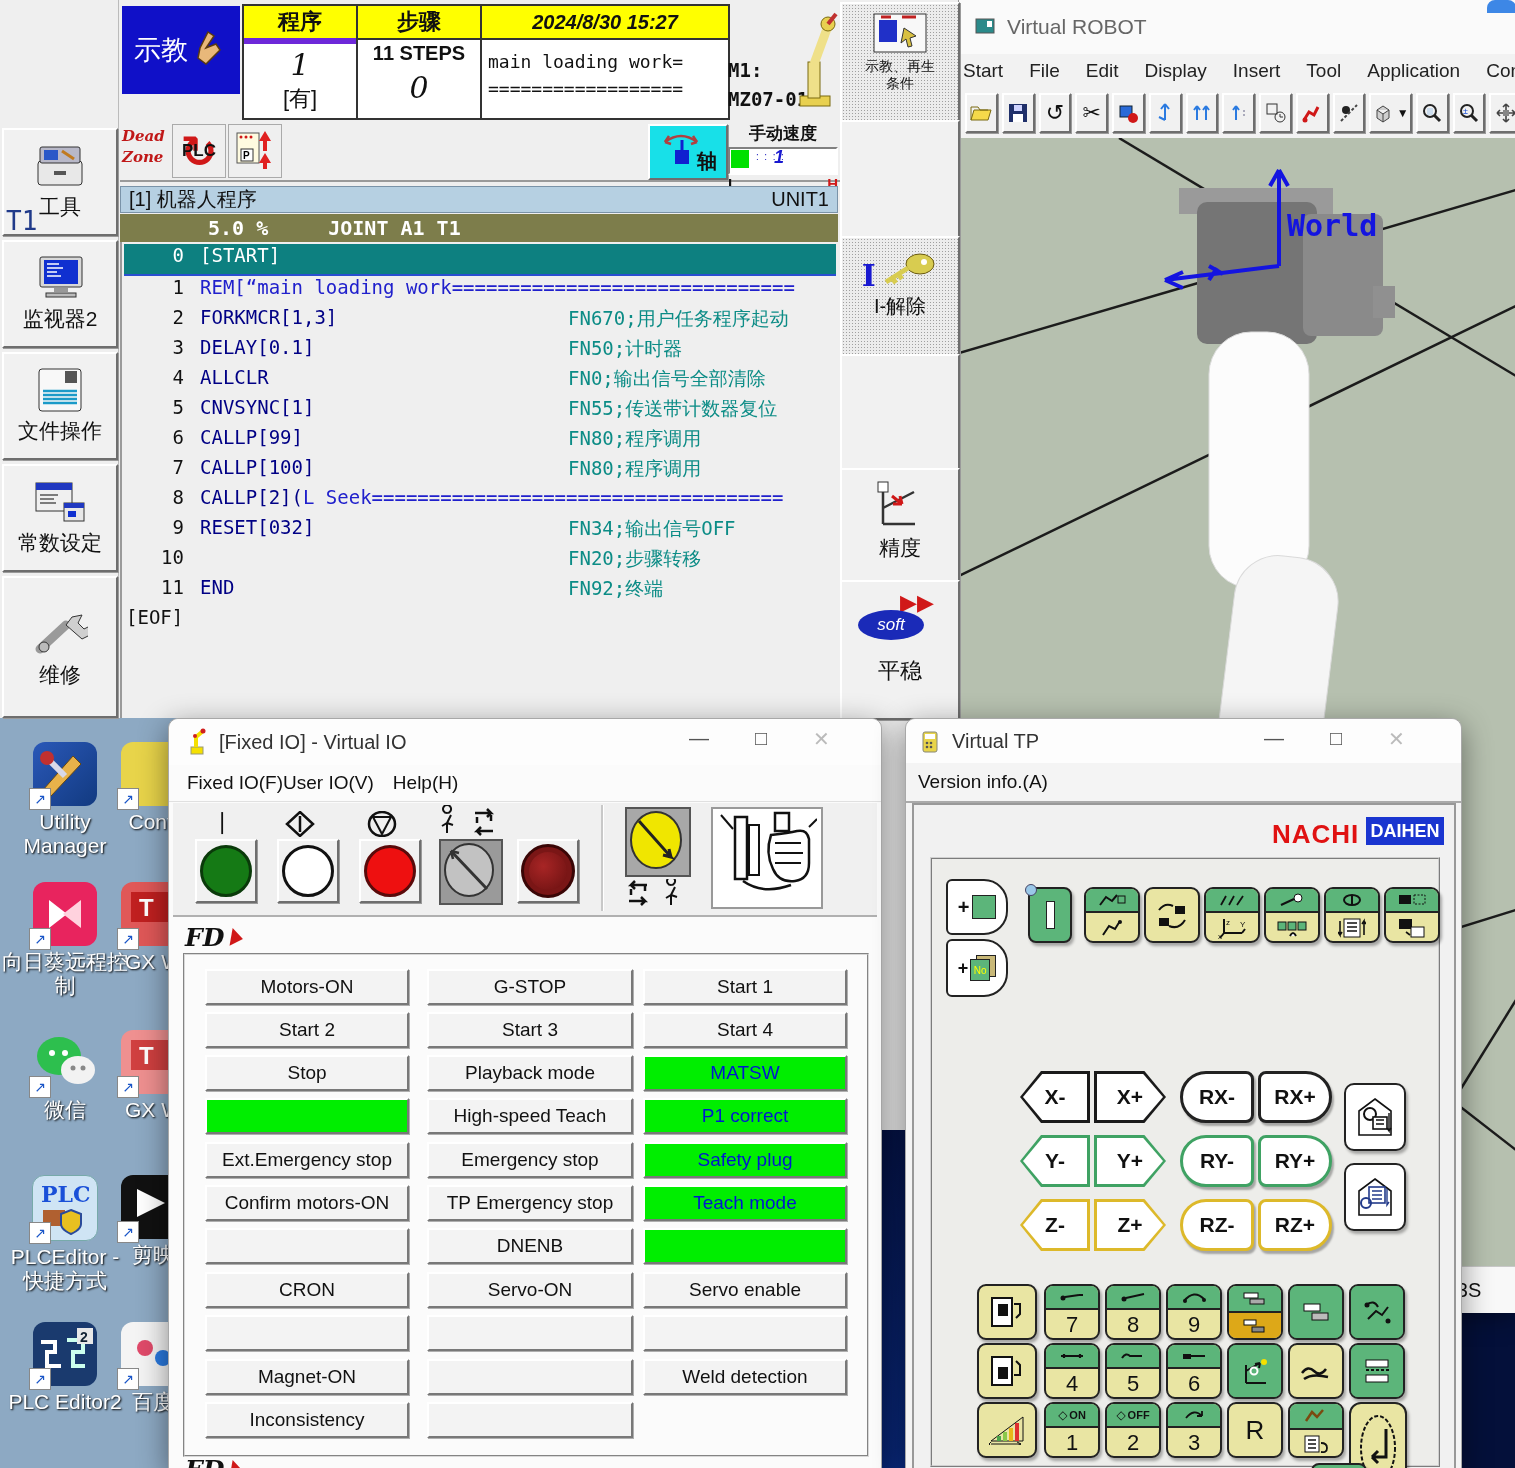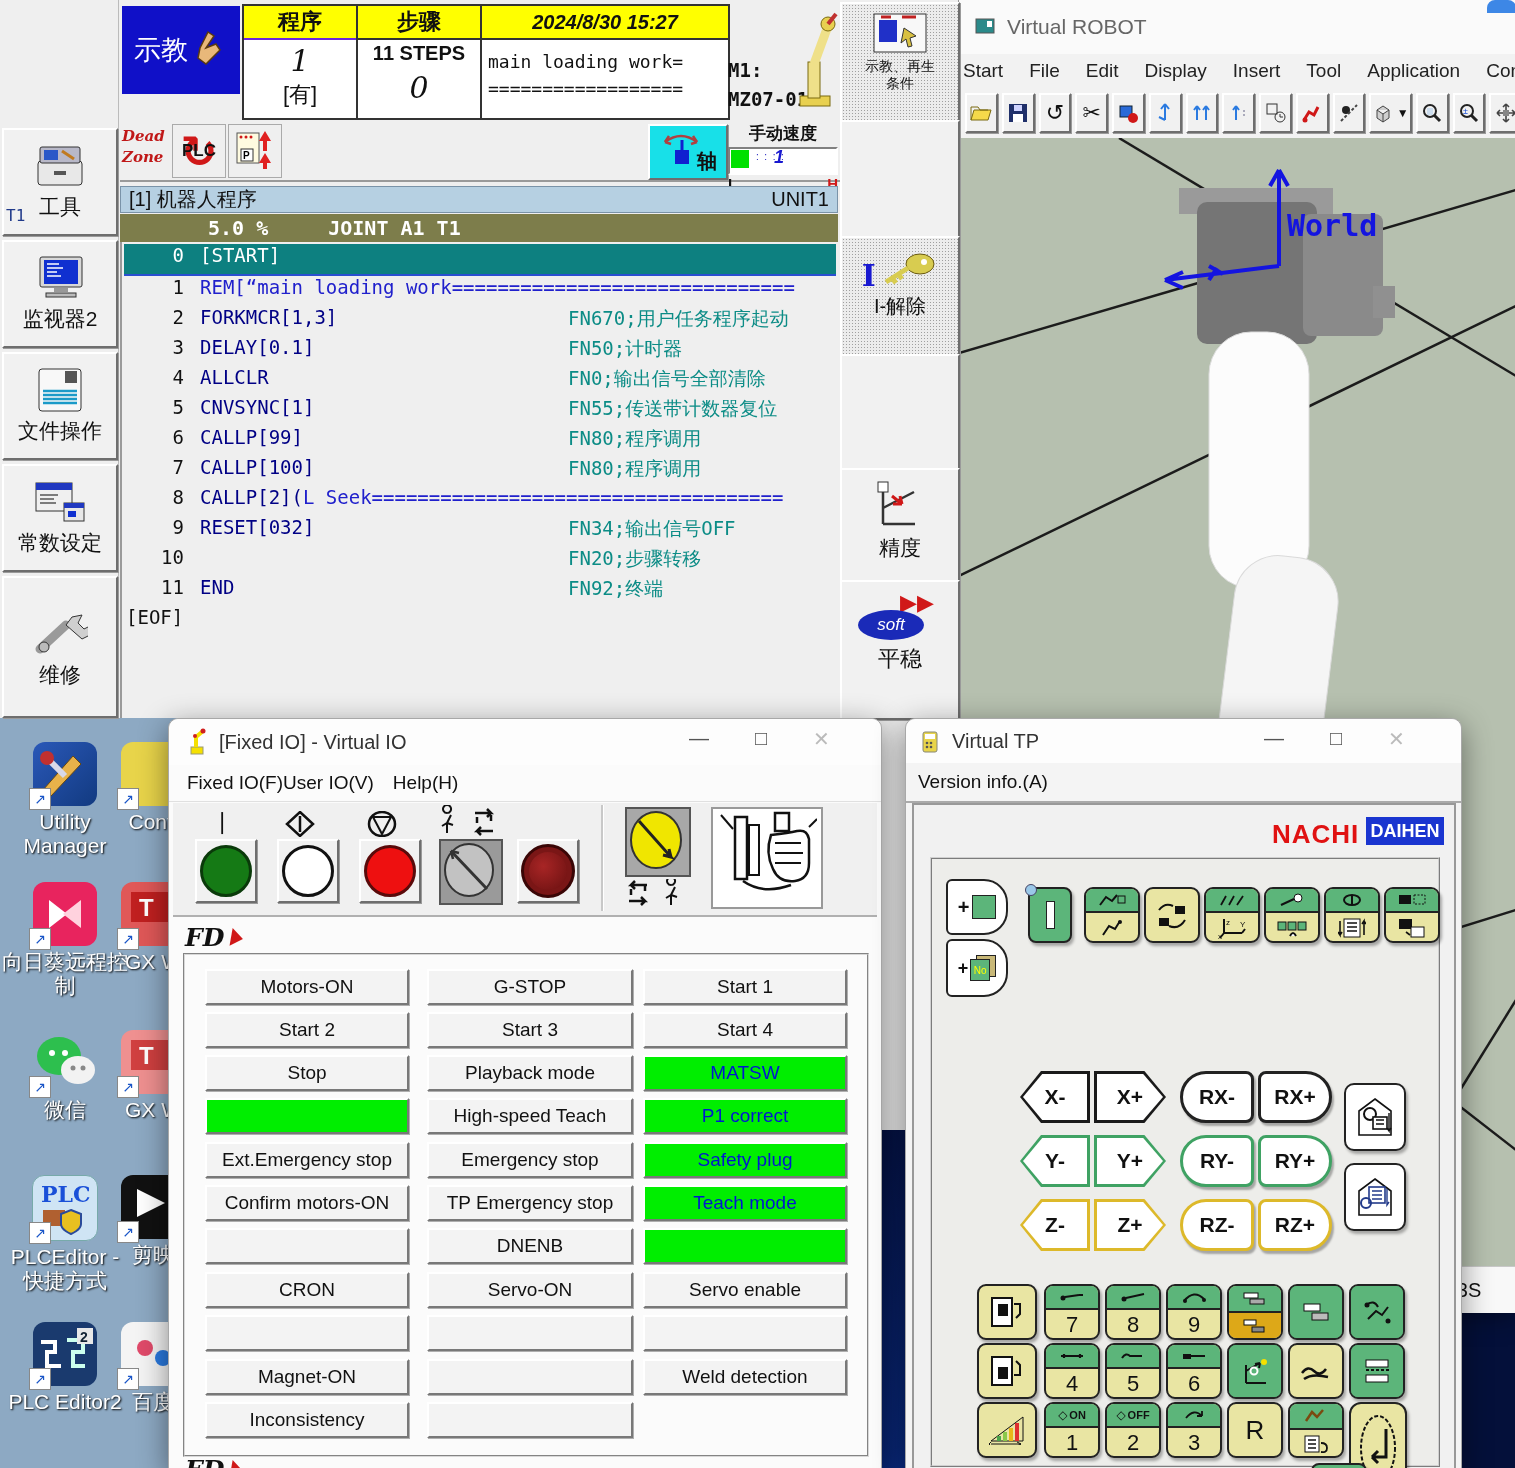--- a/index.html
+++ b/index.html
@@ -328,21 +328,21 @@
       <div class="a b3 flex" style="left:2px;top:128px;width:112px;height:104px;flex-direction:column;">
         <svg width="56" height="46">
             <rect x="6" y="18" width="44" height="24" rx="3" fill="#e8e8e8" stroke="#333"></rect>
             <rect x="8" y="4" width="40" height="16" rx="2" fill="#b8b8c8" stroke="#333"></rect>
             <rect x="12" y="7" width="14" height="10" fill="#2a58c8"></rect>
             <path d="M30 8 l12 8" stroke="#c07a20" stroke-width="3"></path>
             <rect x="22" y="28" width="12" height="4" fill="#555"></rect>
           </svg>
         <span style="font-size:21px;margin-top:4px;">工具</span>
       </div>
-      <span class="a" style="left:6px;top:206px;font-size:16px;color:#203a8a;font-family:'DejaVu Sans Mono',monospace;">T1</span>
+      <span class="a" style="left:6px;top:206px;font-size:26px;color:#203a8a;font-family:'DejaVu Sans Mono',monospace;">T1</span>
       <div class="a b3 flex" style="left:2px;top:240px;width:112px;height:104px;flex-direction:column;">
         <svg width="56" height="46">
             <rect x="8" y="2" width="42" height="30" rx="2" fill="#d8d8d8" stroke="#333"></rect>
             <rect x="12" y="5" width="34" height="24" fill="#1030d0"></rect>
             <path d="M15 9 h12 M15 13 h16 M15 17 h10 M15 21 h14" stroke="#fff" stroke-width="1.5"></path>
             <rect x="22" y="33" width="14" height="4" fill="#999"></rect>
             <rect x="14" y="38" width="30" height="4" fill="#bbb" stroke="#333"></rect>
           </svg>
         <span style="font-size:21px;margin-top:4px;">监视器2</span>
       </div>
@@ -376,21 +376,21 @@
     </div>
 
     <div class="a flex" style="left:122px;top:6px;width:118px;height:88px;background:#1010c8;gap:6px;">
       <span style="color:#fff;font-size:27px;">示教</span>
       <svg width="34" height="40">
           <path d="M14 2 l6 4 -8 12 10 -4 4 6 -14 14 -8 -6 2 -10 z" fill="#e8b87a" stroke="#5a3a10" stroke-width="1.5"></path>
         </svg>
     </div>
 
     <div class="a" style="left:242px;top:4px;width:112px;height:112px;border:2px solid #333;background:#fff;">
-      <div class="flex" style="height:32px;background:#ffff00;border-bottom:2px solid #6d28d9;font-size:22px;font-weight:bold;">程序</div>
+      <div class="flex" style="height:32px;background:#ffff00;border-bottom:6px solid #6d28d9;font-size:22px;font-weight:bold;">程序</div>
       <div class="flex" style="height:40px;font-size:30px;font-style:italic;font-family:'DejaVu Serif',serif;">1</div>
       <div class="flex" style="height:30px;font-size:22px;">[有]</div>
     </div>
 
     <div class="a" style="left:356px;top:4px;width:122px;height:112px;border:2px solid #333;background:#fff;">
       <div class="flex" style="height:32px;background:#ffff00;border-bottom:2px solid #333;font-size:22px;font-weight:bold;">步骤</div>
       <div class="flex" style="height:26px;font-size:20px;font-weight:bold;">11 STEPS</div>
       <div class="flex" style="height:42px;font-size:30px;font-style:italic;font-family:'DejaVu Serif',serif;">0</div>
     </div>
 
@@ -520,21 +520,21 @@
         </svg>
       <div style="font-size:21px;">精度</div>
     </div>
     <div class="a b3" style="left:840px;top:580px;width:116px;height:136px;text-align:center;cursor:pointer;">
       <div style="position:relative;margin-top:14px;height:48px;">
         <span style="position:absolute;left:58px;top:-6px;color:#d01818;font-size:22px;">▶▶</span>
         <div style="position:absolute;left:16px;top:14px;width:66px;height:30px;background:#1a2ab8;border-radius:50%;color:#fff;font-style:italic;font-size:17px;display:flex;align-items:center;justify-content:center;">
             <span>soft</span>
           </div>
       </div>
-      <div style="font-size:22px;margin-top:0;">平稳</div>
+      <div style="font-size:22px;margin-top:12px;">平稳</div>
     </div>
   </div>
 
   <div class="win" style="left:168px;top:718px;width:712px;height:750px;">
     <div class="tbar">
       <svg width="26" height="30">
           <rect x="8" y="20" width="12" height="7" fill="#f5e000" stroke="#997"></rect>
           <path d="M13 20 V10 L20 4" stroke="#f5e000" stroke-width="4" fill="none"></path>
           <circle cx="20" cy="4" r="2.5" fill="#d02020"></circle>
           <circle cx="12" cy="9" r="2" fill="#d02020"></circle>

